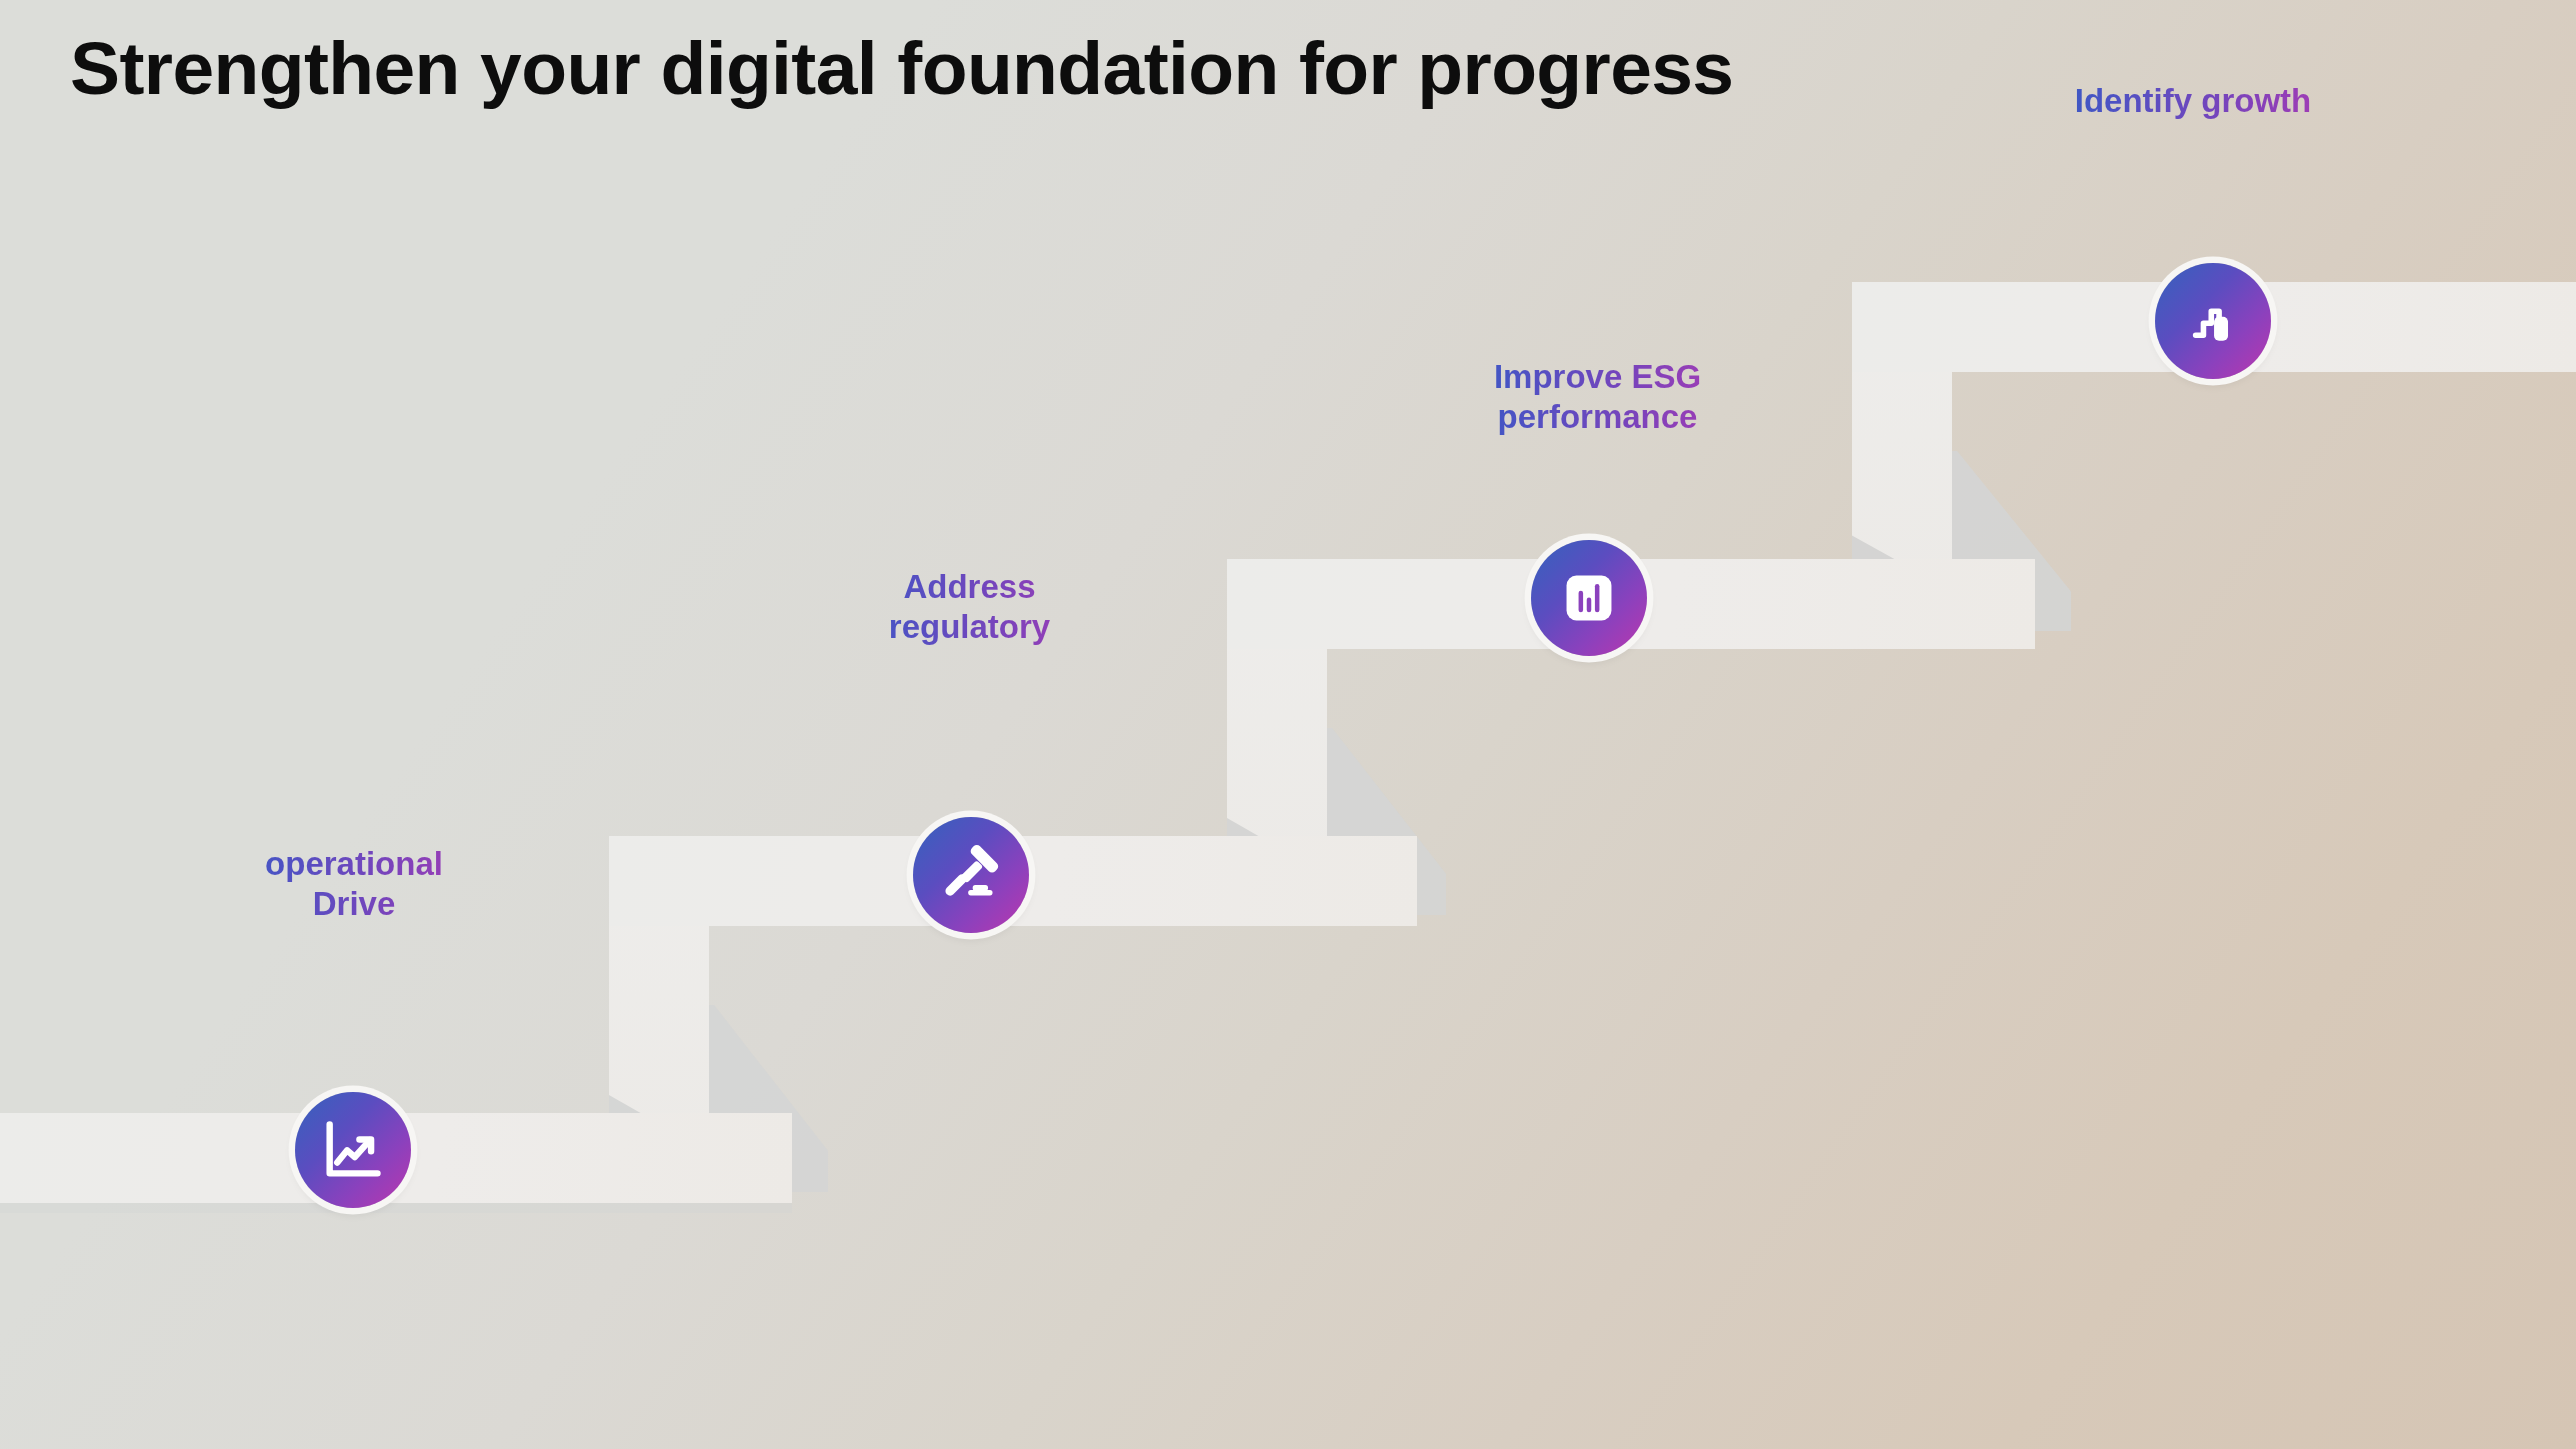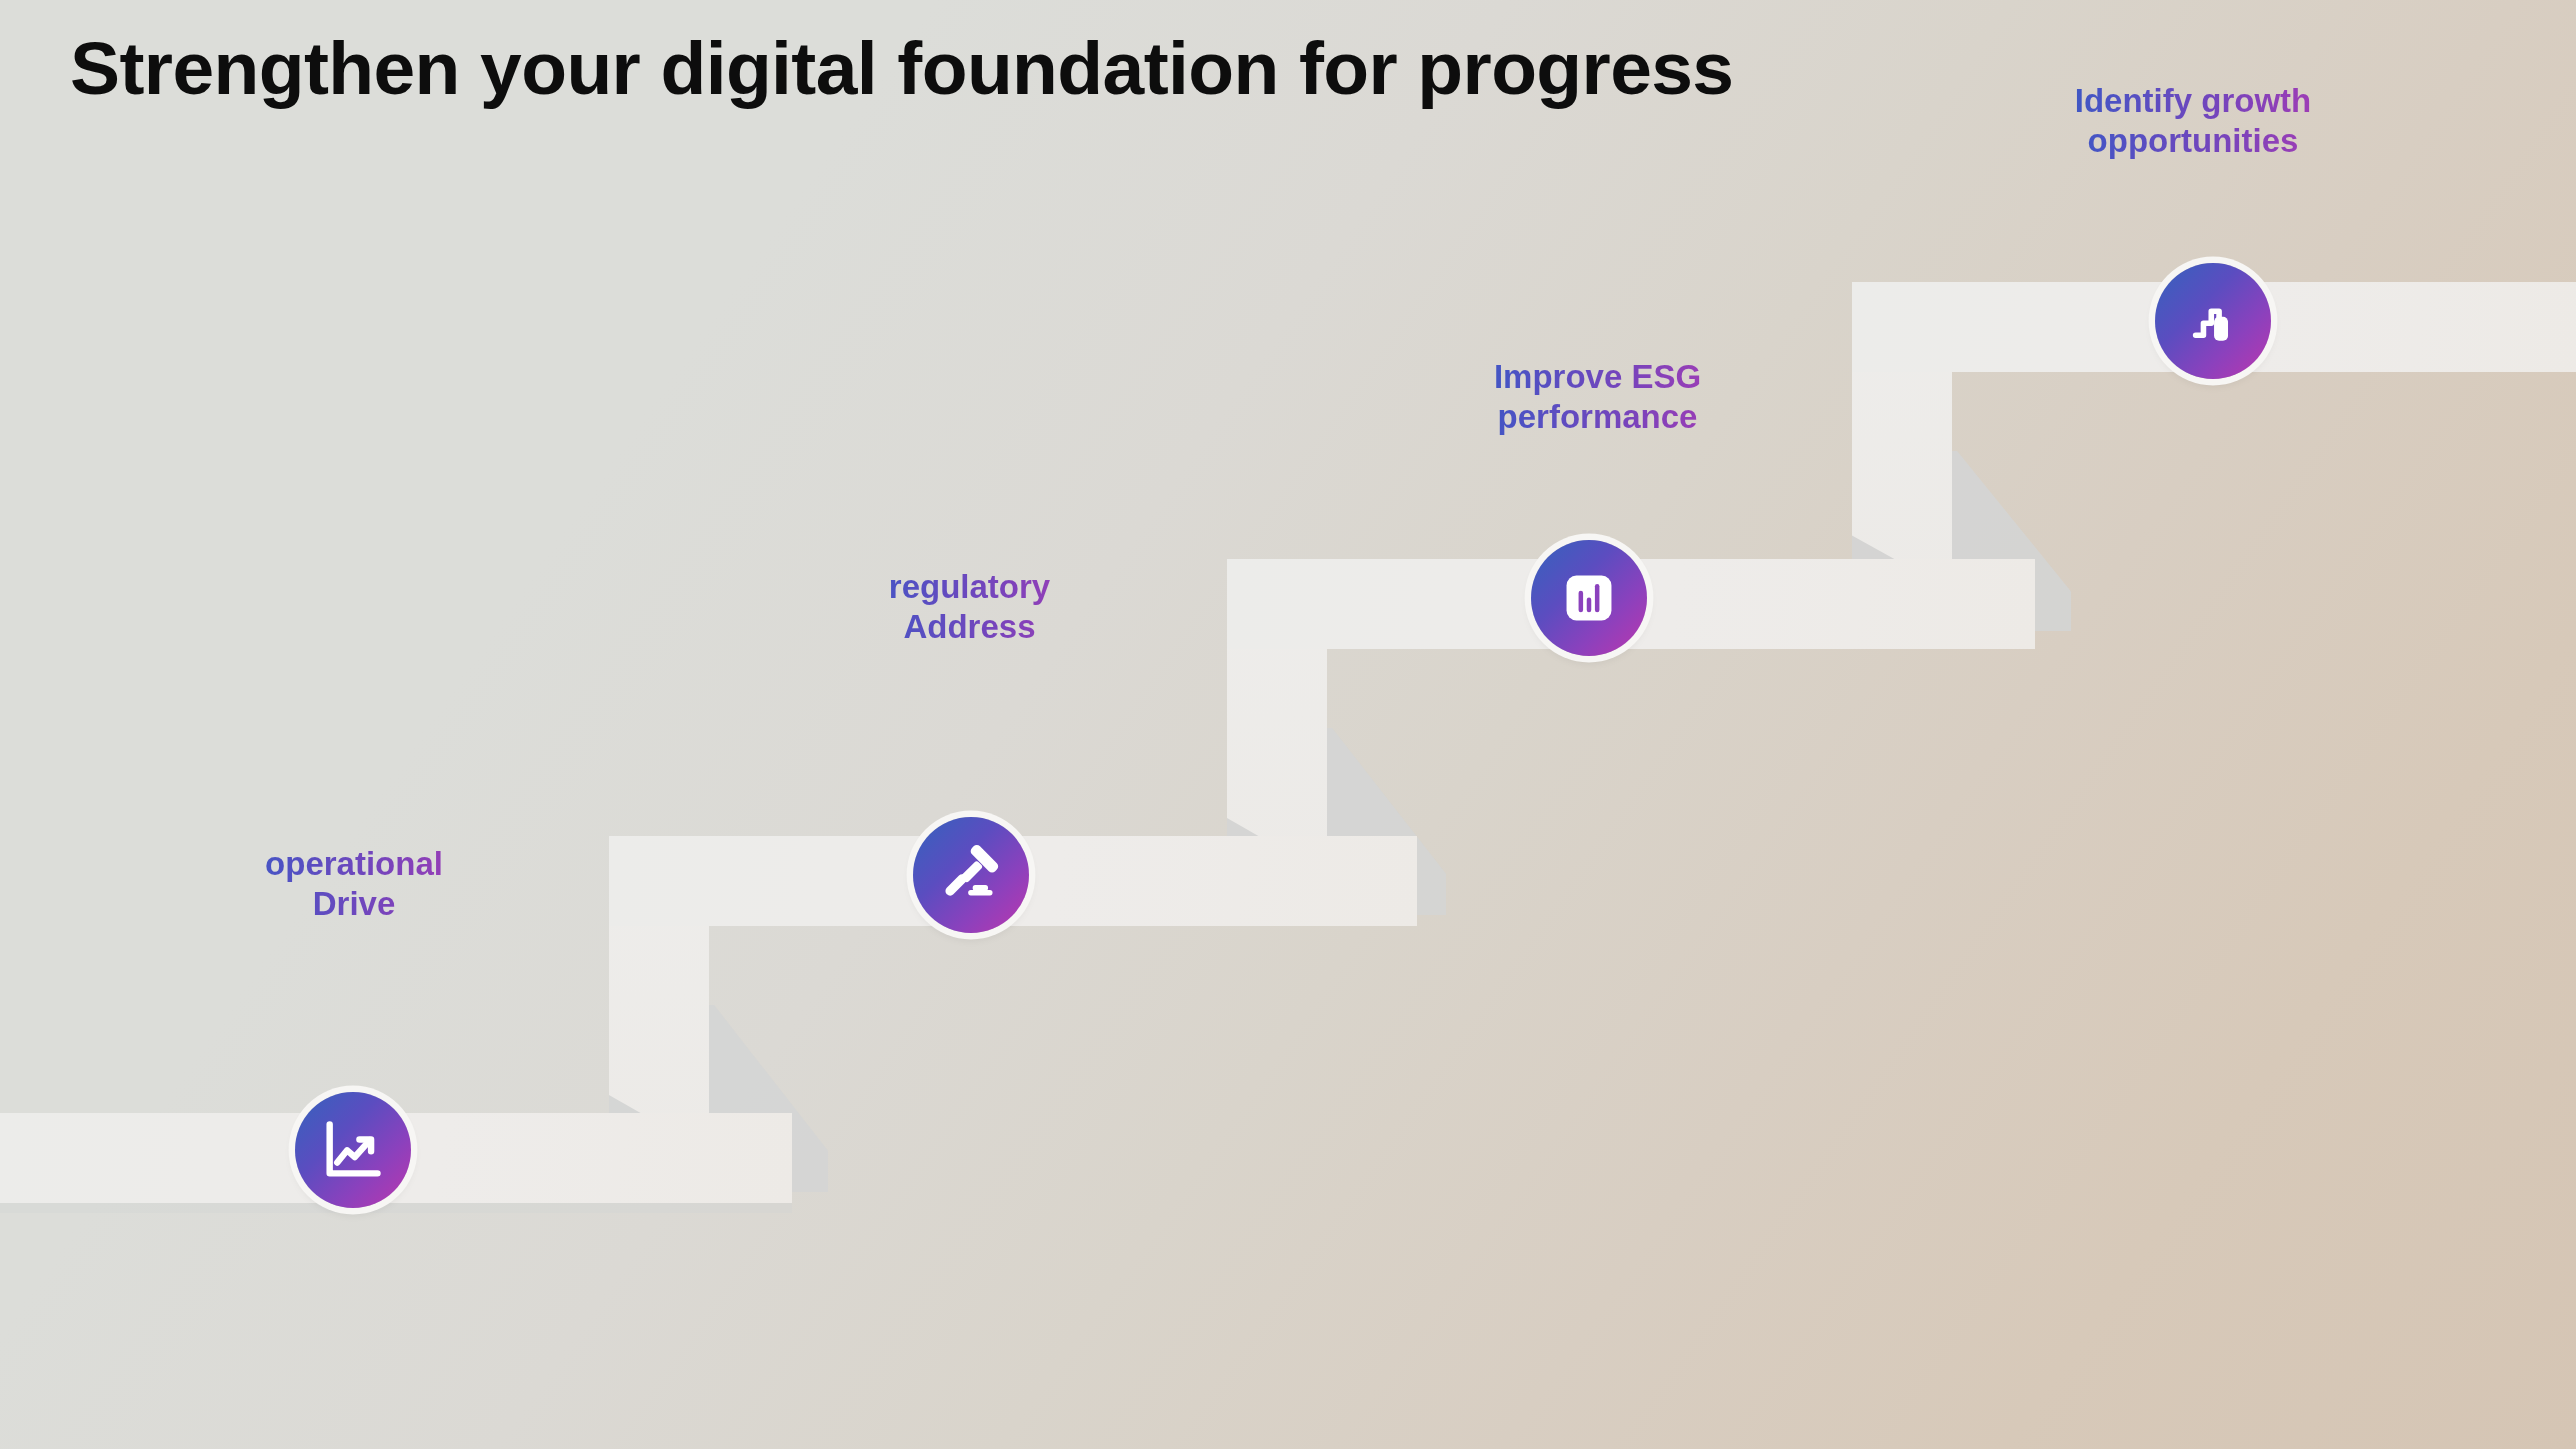--- a/index.html
+++ b/index.html
@@ -122,22 +122,22 @@
   </div>
   <div class="icon-badge" style="left:295px; top:1092px; width:116px; height:116px;">
     <svg width="70" height="70" viewBox="0 0 24 24" fill="none" stroke="#ffffff" stroke-width="2.2" stroke-linecap="round" stroke-linejoin="round">
       <path d="M4 3.2 V20 H20.4"></path>
       <polyline points="6.6,16.3 10,12.1 12.6,14.4 17.8,8.6"></polyline>
       <polyline points="14.2,8.4 18.2,8.4 18.2,12.4"></polyline>
     </svg>
   </div>
 
   <div class="step-label" style="left:744px; top:567px; width:451px;">
+    <div>Address</div>
     <div>regulatory</div>
-    <div>Address</div>
   </div>
   <div class="icon-badge" style="left:913px; top:817px; width:116px; height:116px;">
     <svg width="68" height="68" viewBox="0 0 24 24" fill="#ffffff">
       <g transform="rotate(45 12 11)">
         <rect x="6.2" y="2.3" width="11.6" height="4.0" rx="1.6"></rect>
         <rect x="10.4" y="6.6" width="3.3" height="8.2" rx="1.0"></rect>
       </g>
       <rect x="11.0" y="17.3" width="8.6" height="1.9" rx=".9"></rect>
       <rect x="12.6" y="15.5" width="5.4" height="2.1" rx=".9"></rect>
       <rect x="2.1" y="13.9" width="9.3" height="3.3" rx="1.6" transform="rotate(-45 6.7 15.5)"></rect>
@@ -154,21 +154,20 @@
       <g stroke="#8B41BD" stroke-width="1.55" stroke-linecap="round">
         <line x1="9.2" y1="10.3" x2="9.2" y2="16.1"></line>
         <line x1="12.0" y1="12.6" x2="12.0" y2="16.1"></line>
         <line x1="14.8" y1="8.0" x2="14.8" y2="16.1"></line>
       </g>
     </svg>
   </div>
 
   <div class="step-label" style="left:1945px; top:81px; width:496px;">
     <div>Identify growth</div>
-    <div>opportunities</div>
   </div>
   <div class="icon-badge" style="left:2155px; top:263px; width:116px; height:116px;">
     <svg width="67" height="67" viewBox="0 0 24 24">
       <path d="M5.6 16.9 H8.4 V12.6 H11.2 V8.3 H14.0 V17.4" fill="none" stroke="#ffffff" stroke-width="2.0" stroke-linecap="round" stroke-linejoin="round"></path>
       <rect x="12.2" y="10.3" width="5.0" height="8.6" rx="1.8" fill="#ffffff"></rect>
     </svg>
   </div>
 
 </div>
 

